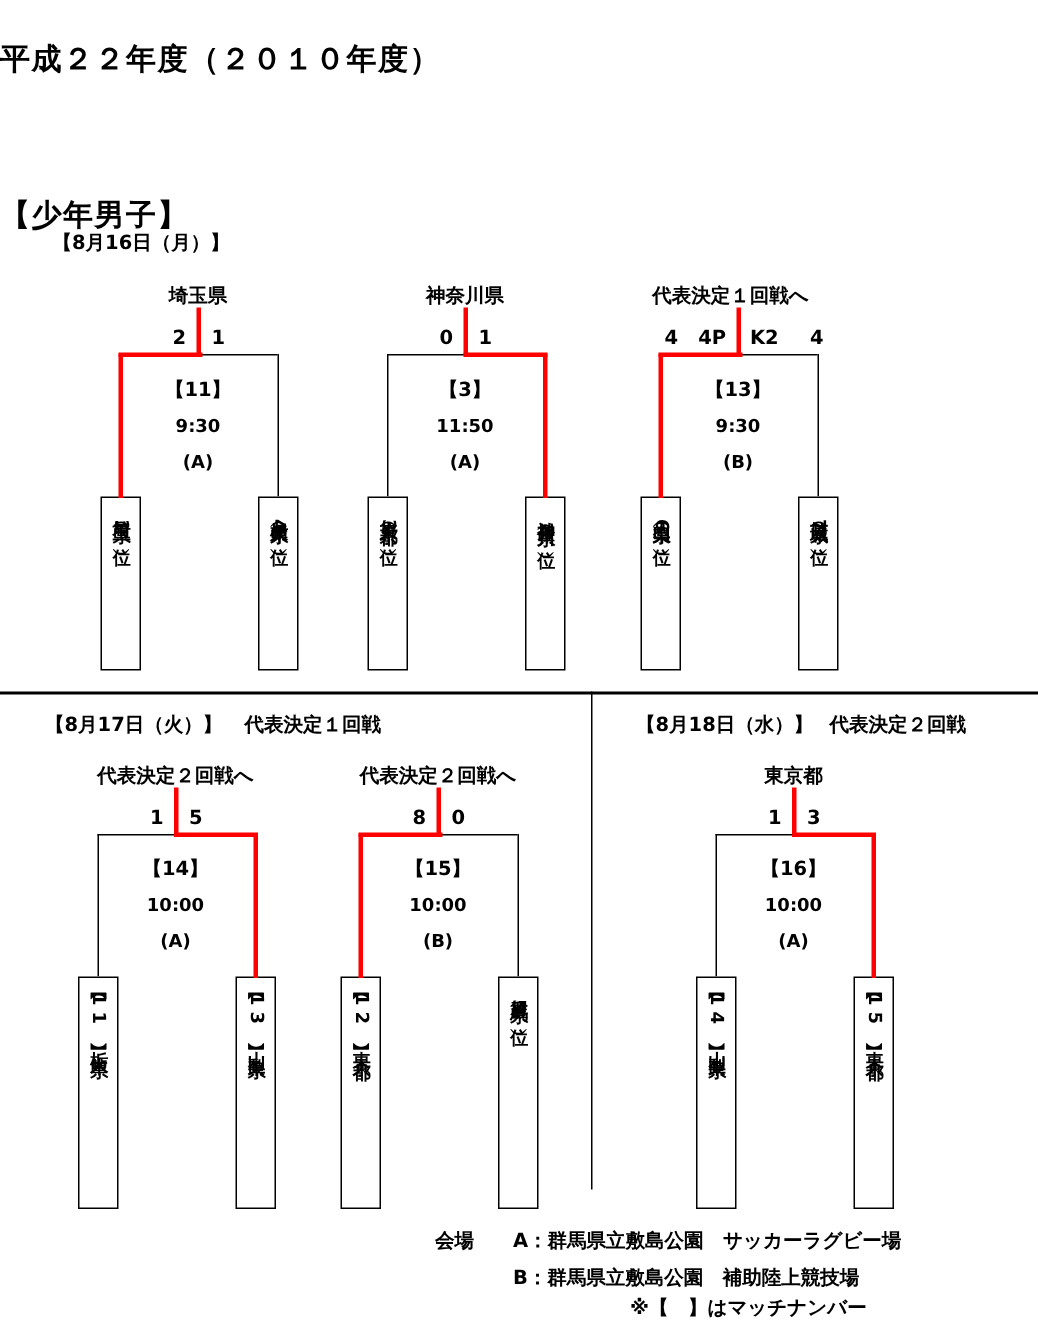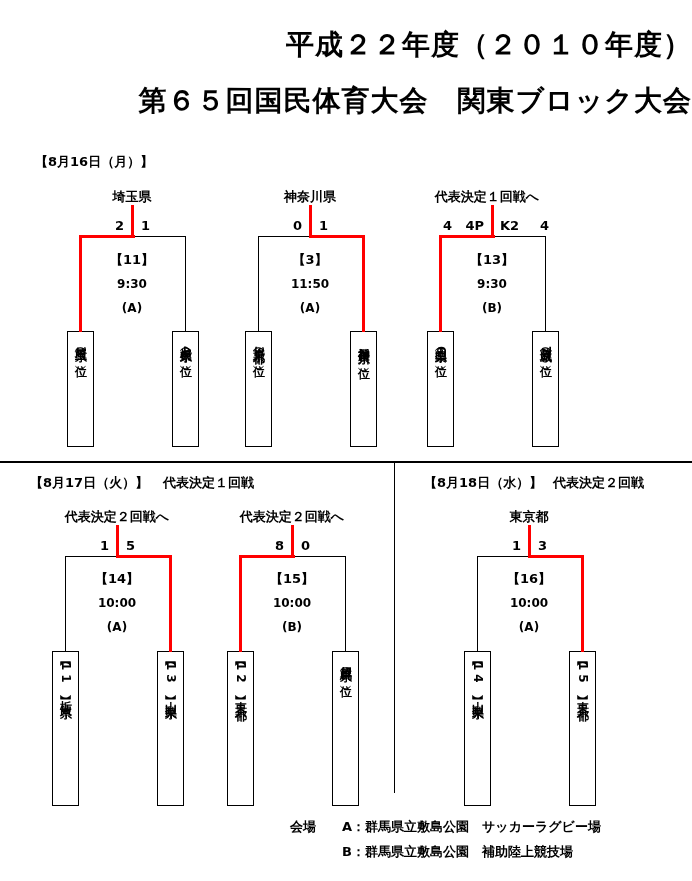--- a/index.html
+++ b/index.html
@@ -8,21 +8,21 @@
     position: relative;
     width: 692px;
     height: 881px;
     background: #ffffff;
     font-family: "DejaVu Sans", "Liberation Sans", sans-serif;
     font-weight: bold;
     color: #000000;
     overflow: hidden;
   }
   .abs { position: absolute; white-space: nowrap; }
-  .title { left: 0; width: 692px; text-align: right; font-size: 28px; letter-spacing: 1px; padding-left: 24px; }
+  .title { left: 0; width: 692px; text-align: left; font-size: 20px; letter-spacing: 1px; }
   .lbl { font-size: 13px; }
   .cx { transform: translateX(-50%); }
   .score { font-size: 13px; }
   .sl { width: 34px; text-align: right; }
   .sr { width: 34px; text-align: left; }
   .mno { font-size: 13px; }
   .mtime { font-size: 12px; }
   .mven { font-size: 12px; }
   .hl { height: 1px; background: #000; }
   .vl { width: 1px; background: #000; }
@@ -45,21 +45,21 @@
   .ls2 { letter-spacing: 2px; }
   .ls4 { letter-spacing: 4px; }
   .ftr { font-size: 13px; }
 </style>
 </head>
 <body>
 
 <div class="page">
 
   <div class="abs title" style="top:26px">平成２２年度（２０１０年度）</div>
-  <div class="abs title" style="top:82px">第６５回国民体育大会　関東ブロック大会</div>
+  <div class="abs title" style="top:130px">【少年男子】</div>
 
   <div class="abs lbl" style="left:35px;top:153px">【8月16日（月）】</div>
 
   <div class="abs lbl cx" style="left:132px;top:188px">埼玉県</div>
   <div class="abs rv" style="left:131px;top:205px;height:32px"></div>
   <div class="abs hl" style="left:80px;top:236px;width:105px"></div>
   <div class="abs vl" style="left:80px;top:236px;height:95px"></div>
   <div class="abs vl" style="left:185px;top:236px;height:95px"></div>
   <div class="abs rh" style="left:79px;top:235px;width:56px"></div>
   <div class="abs rv" style="left:79px;top:236px;height:96px"></div>
@@ -176,14 +176,15 @@
   <div class="abs mven cx" style="left:529px;top:620px">(A)</div>
   <div class="abs tbox" style="left:464px;top:651px;height:155px">
       <span class="vt ls4">【14】山梨県</span>
     </div>
   <div class="abs tbox" style="left:569px;top:651px;height:155px">
       <span class="vt ls4">【15】東京都</span>
     </div>
 
   <div class="abs ftr" style="left:290px;top:818px">会場　　A：群馬県立敷島公園　サッカーラグビー場</div>
   <div class="abs ftr" style="left:342px;top:843px">B：群馬県立敷島公園　補助陸上競技場</div>
+  <div class="abs ftr" style="left:420px;top:863px">※【　】はマッチナンバー</div>
 
 </div>
 
 </body></html>

